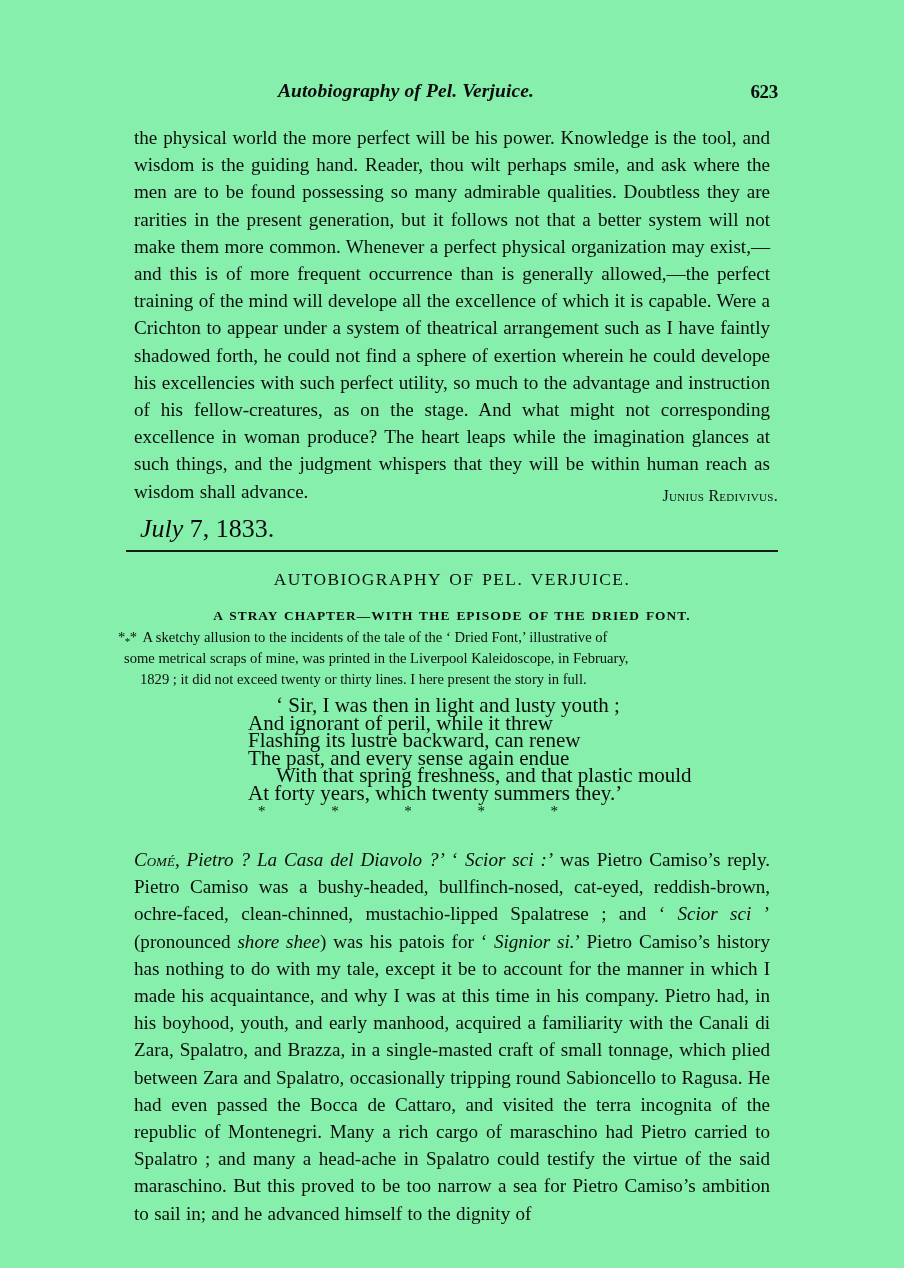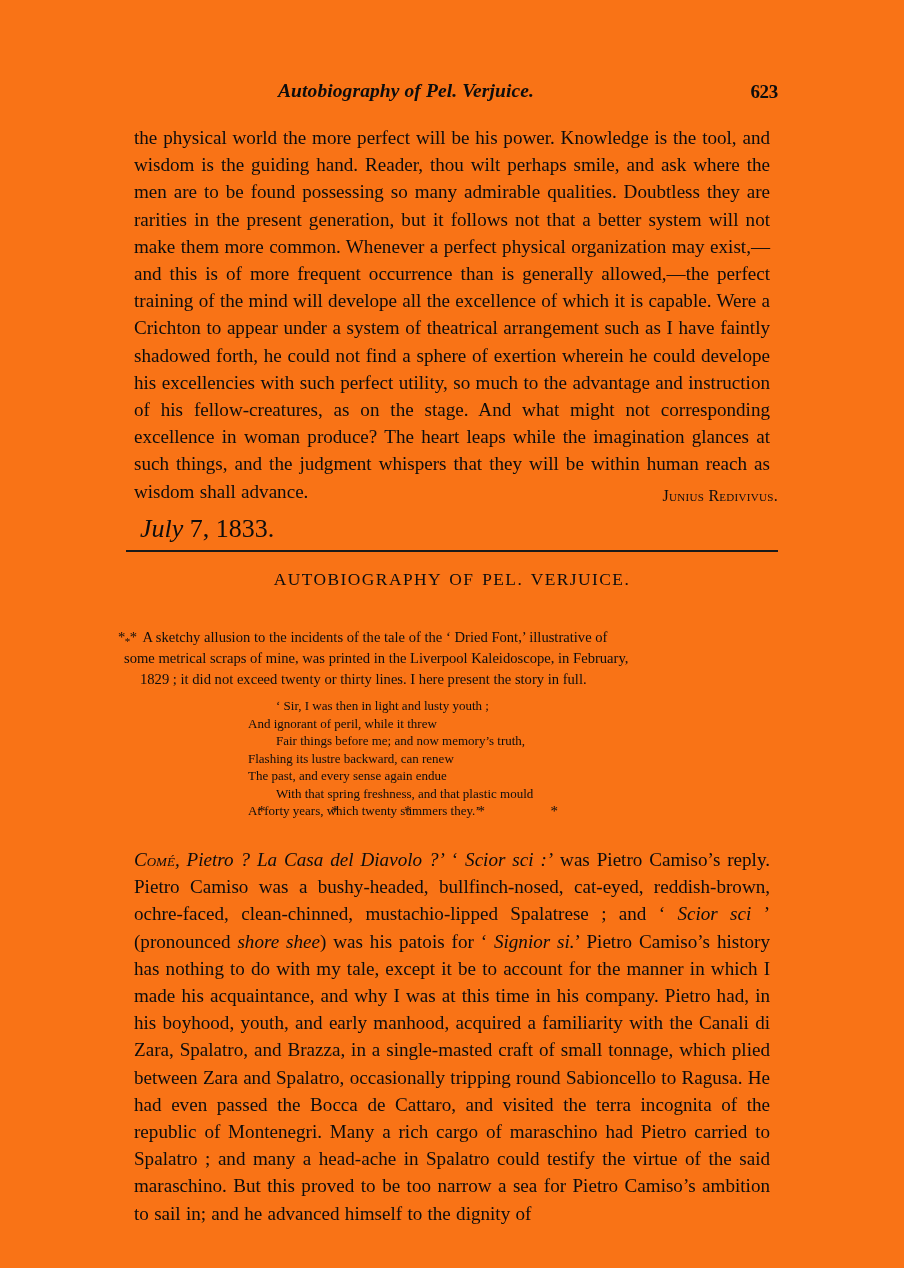--- a/index.html
+++ b/index.html
@@ -13,21 +13,21 @@
     position: relative;
     font-family: "Liberation Serif", "DejaVu Serif", serif;
     color: #0d0d0d;
     overflow: hidden;
   }
   .page {
     position: absolute;
     left: 0; top: 0;
     width: 904px;
     height: 1268px;
-    background: #f97316;
+    background: #86efac;
   }
 
   
   .running-head {
     position: absolute;
     left: 126px;
     top: 80px;
     width: 652px;
     height: 26px;
   }
@@ -150,21 +150,21 @@
   .note .lines { display: block; }
   .note .l2 { display: block; padding-left: 6px; }
   .note .l3 { display: block; padding-left: 22px; }
 
   
   .verse {
     position: absolute;
     left: 248px;
     top: 697px;
     width: 420px;
-    font-size: 13px;
+    font-size: 21px;
     line-height: 17.55px;
     white-space: nowrap;
   }
   .verse .v { display: block; }
   .verse .ind { padding-left: 28px; }
 
   
   .stars {
     position: absolute;
     left: 258px;
@@ -199,34 +199,34 @@
 
   <div class="signature">Junius Redivivus.</div>
 
   <div class="dateline">
     <span>July</span><span class="num"> 7, 1833.</span>
   </div>
 
   <div class="rule"></div>
 
   <div class="article-title">AUTOBIOGRAPHY OF PEL. VERJUICE.</div>
+  <div class="article-subtitle">A STRAY CHAPTER—WITH THE EPISODE OF THE DRIED FONT.</div>
 
   <div class="note">
     <span class="lines">
       <span class="asterism"><span>*</span><span class="low">*</span><span>*</span></span>
       <span>A sketchy allusion to the incidents of the tale of the ‘ Dried Font,’ illustrative of</span>
     </span>
     <span class="l2">some metrical scraps of mine, was printed in the Liverpool Kaleidoscope, in February,</span>
     <span class="l3">1829 ; it did not exceed twenty or thirty lines.   I here present the story in full.</span>
   </div>
 
   <div class="verse">
     <span class="v ind">‘ Sir, I was then in light and lusty youth ;</span>
     <span class="v">And ignorant of peril, while it threw</span>
-    <span class="v ind">Fair things before me;  and now memory’s truth,</span>
     <span class="v">Flashing its lustre backward, can renew</span>
     <span class="v">The past, and every sense again endue</span>
     <span class="v ind">With that spring freshness, and that plastic mould</span>
     <span class="v">At forty years, which twenty summers they.’</span>
   </div>
 
   <div class="stars">
     <span>*</span>
     <span>*</span>
     <span>*</span>

